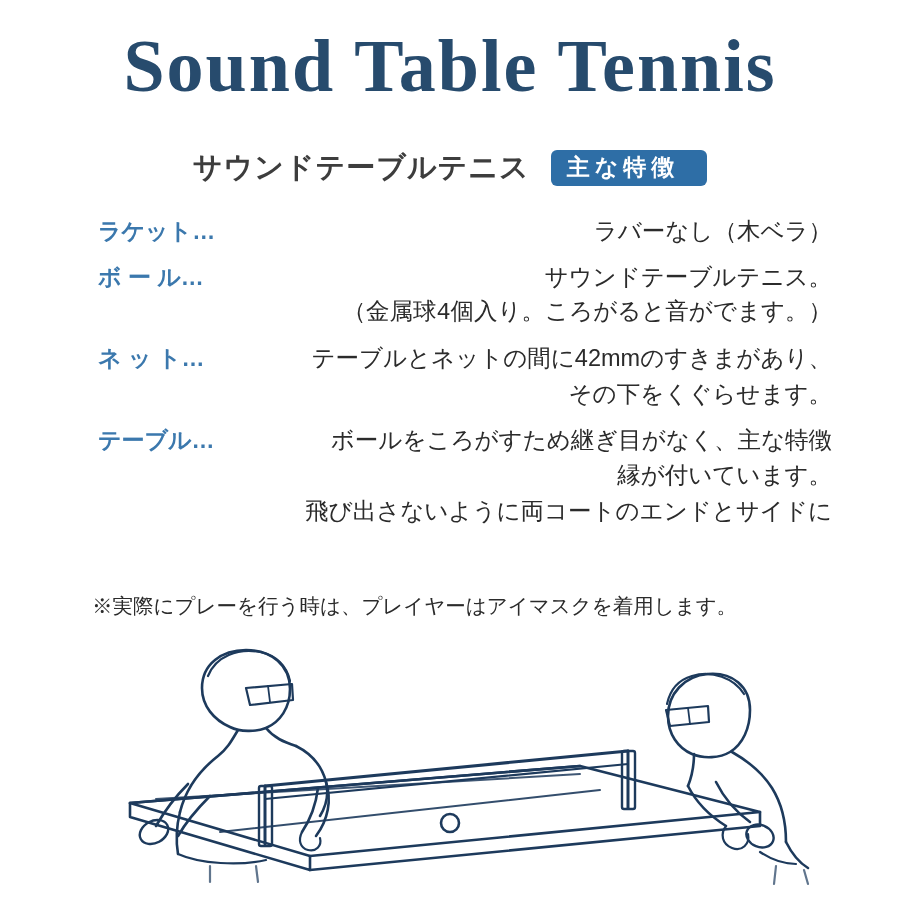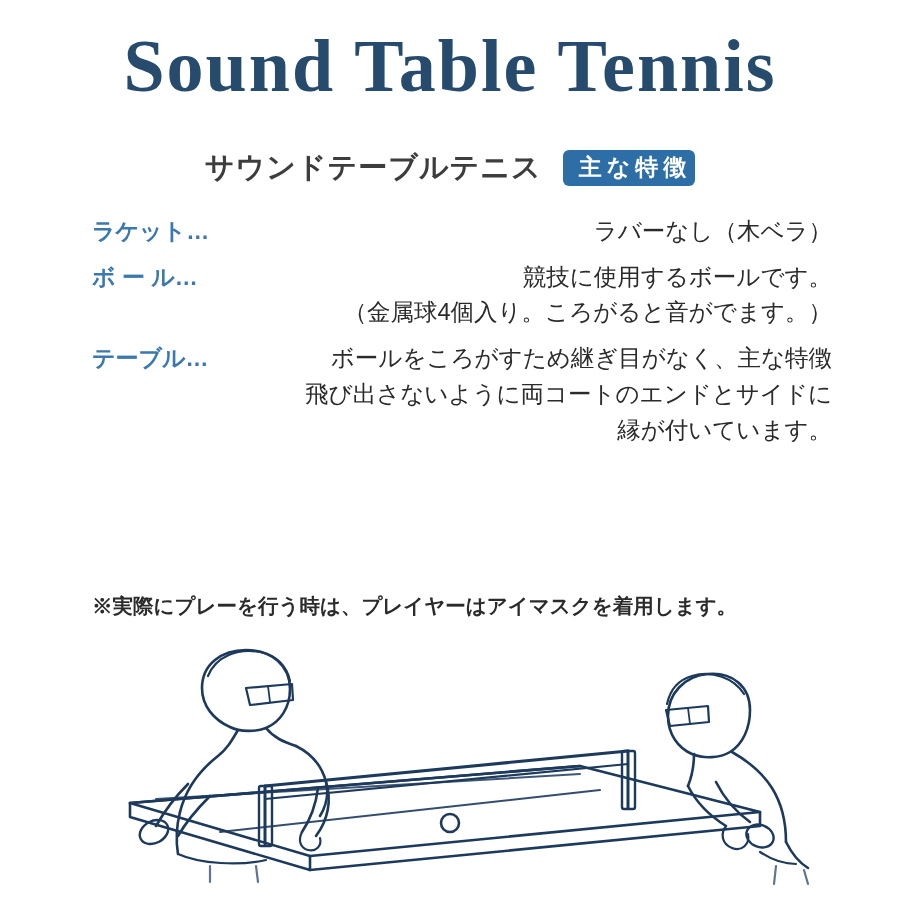--- a/index.html
+++ b/index.html
@@ -54,36 +54,37 @@
     font-weight: 700;
     color: #3d3d3d;
     letter-spacing: 1px;
   }
   .badge {
     background: #2e6ea6;
     color: #ffffff;
     font-size: 23px;
     font-weight: 700;
     letter-spacing: 5px;
-    padding: 6px 4px 7px 16px;
+    padding: 6px 28px 7px 16px;
     border-radius: 6px;
     line-height: 1;
   }
 
   
   .specs {
     position: absolute;
     left: 92px;
     top: 214px;
     width: 740px;
   }
   .spec-row {
     display: flex;
     align-items: flex-start;
     margin-bottom: 10px;
+    margin-left: 6px;
   }
   .spec-label {
     flex: 0 0 132px;
     font-size: 23px;
     font-weight: 700;
     color: #3b78ad;
     letter-spacing: 0px;
     line-height: 1.5;
     white-space: nowrap;
   }
@@ -92,32 +93,31 @@
     font-size: 23.5px;
     color: #2b2b2b;
     line-height: 1.52;
     text-align: right;
   }
   .spec-body .l {
     display: block;
     white-space: nowrap;
   }
   .spec-body .indent1 { padding-left: 16px; }
-  .spec-body .indent2 { padding-left: 24px; }
+  .spec-body .indent2 { padding-left: 24px; font-family: Liberation Mono, monospace; }
 
   
   .note {
     position: absolute;
     left: 92px;
     top: 592px;
     font-size: 20.5px;
     color: #2b2b2b;
     letter-spacing: 0px;
     white-space: nowrap;
-    font-weight: bold;
   }
 
   
   .illustration {
     position: absolute;
     left: 60px;
     top: 636px;
     width: 790px;
     height: 250px;
   }
@@ -144,32 +144,39 @@
     <div class="spec-row">
       <div class="spec-label">ラケット…</div>
       <div class="spec-body">
         <span class="l">ラバーなし（木ベラ）</span>
       </div>
     </div>
 
     <div class="spec-row">
       <div class="spec-label">ボ ー ル…</div>
       <div class="spec-body">
-        <span class="l indent1">競技に使用するボールです。</span>
+        <span class="l indent1">サウンドテーブルテニス。</span>
         <span class="l indent2">（金属球4個入り。ころがると音がでます。）</span>
       </div>
     </div>
 
+    <div class="spec-row">
+      <div class="spec-label">ネ ッ ト…</div>
+      <div class="spec-body">
+        <span class="l">テーブルとネットの間に42mmのすきまがあり、</span>
+        <span class="l indent1">その下をくぐらせます。</span>
+      </div>
+    </div>
 
     <div class="spec-row">
       <div class="spec-label">テーブル…</div>
       <div class="spec-body">
         <span class="l">ボールをころがすため継ぎ目がなく、主な特徴</span>
+        <span class="l indent1">縁が付いています。</span>
         <span class="l indent1">飛び出さないように両コートのエンドとサイドに</span>
-        <span class="l indent1">縁が付いています。</span>
       </div>
     </div>
 
   </div>
 
   <div class="note">※実際にプレーを行う時は、プレイヤーはアイマスクを着用します。</div>
 
   <div class="illustration">
     <svg viewBox="0 0 790 250" xmlns="http://www.w3.org/2000/svg" fill="none" stroke="#1d3a5c" stroke-width="2.6" stroke-linecap="round" stroke-linejoin="round">
 

